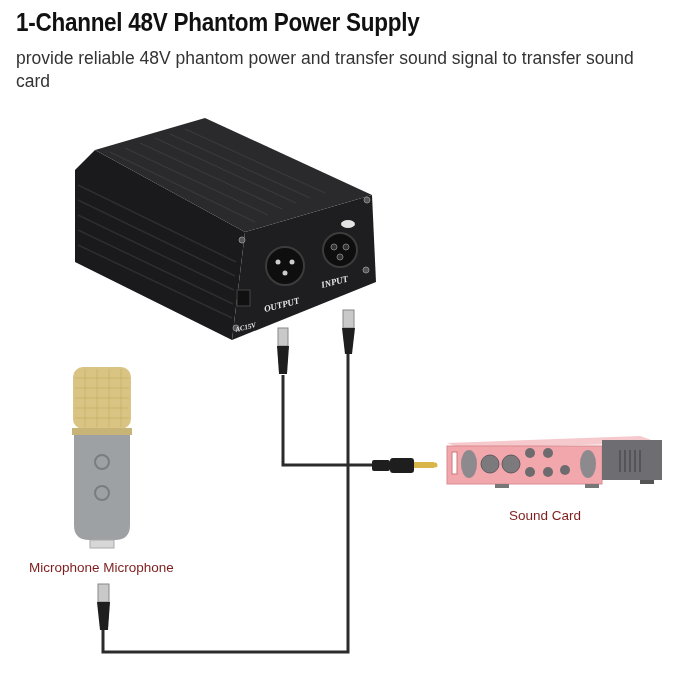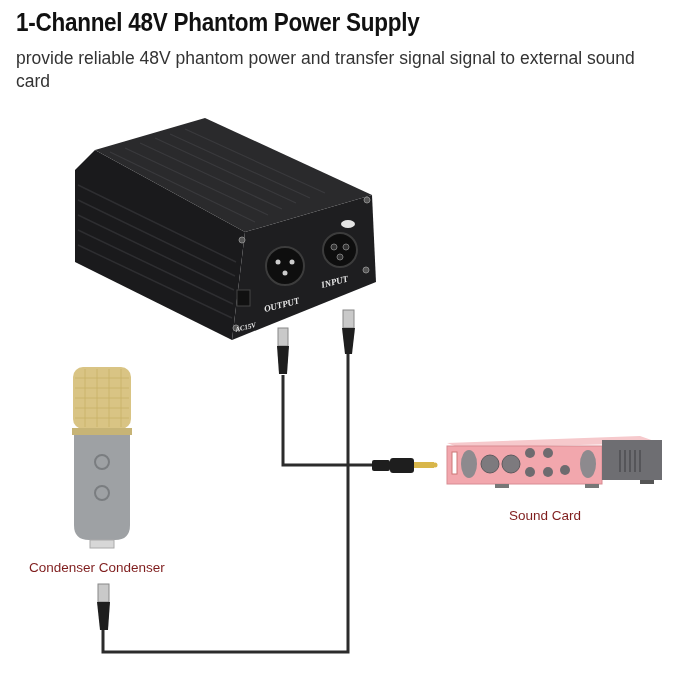--- a/index.html
+++ b/index.html
@@ -6,21 +6,21 @@
   body{width:684px;height:684px;position:relative;overflow:hidden;font-family:"Liberation Sans",sans-serif;}
   .title{position:absolute;left:16px;top:8px;font-size:25px;font-weight:bold;color:#111;letter-spacing:-0.3px;transform:scaleX(0.9);transform-origin:left top;white-space:nowrap;}
   .subtitle{position:absolute;left:16px;top:47px;width:640px;font-size:17.5px;line-height:23px;color:#333;}
   .label{position:absolute;font-size:13.5px;color:#7f1d1d;white-space:nowrap;}
   svg{position:absolute;left:0;top:0;}
 </style>
 </head>
 <body>
 
 <div class="title">1-Channel 48V Phantom Power Supply</div>
-<div class="subtitle">provide reliable 48V phantom power and transfer signal signal to external sound card</div>
+<div class="subtitle">provide reliable 48V phantom power and transfer sound signal to transfer sound card</div>
 
 <svg width="684" height="684" viewBox="0 0 684 684">
 
   <g stroke="#2b2b2b" stroke-width="3" fill="none">
 
     <polyline points="283,375 283,465 380,465"></polyline>
 
     <polyline points="348,352 348,652 103,652 103,630"></polyline>
   </g>
 
@@ -139,14 +139,14 @@
     <circle cx="102" cy="493" r="7" fill="none" stroke="#7a7d80" stroke-width="2"></circle>
     <rect x="90" y="540" width="24" height="8" fill="#d7d7d7" stroke="#aaa"></rect>
   </g>
 
   <g>
     <rect x="98" y="584" width="11" height="18" fill="#c9c9c9" stroke="#888"></rect>
     <polygon points="97,602 110,602 108,630 100,630" fill="#1e1e1e"></polygon>
   </g>
 </svg>
 
-<div class="label" style="left:29px;top:560px;">Condenser Condenser</div>
+<div class="label" style="left:29px;top:560px;">Microphone Microphone</div>
 <div class="label" style="left:509px;top:508px;">Sound Card</div>
 
 </body></html>

